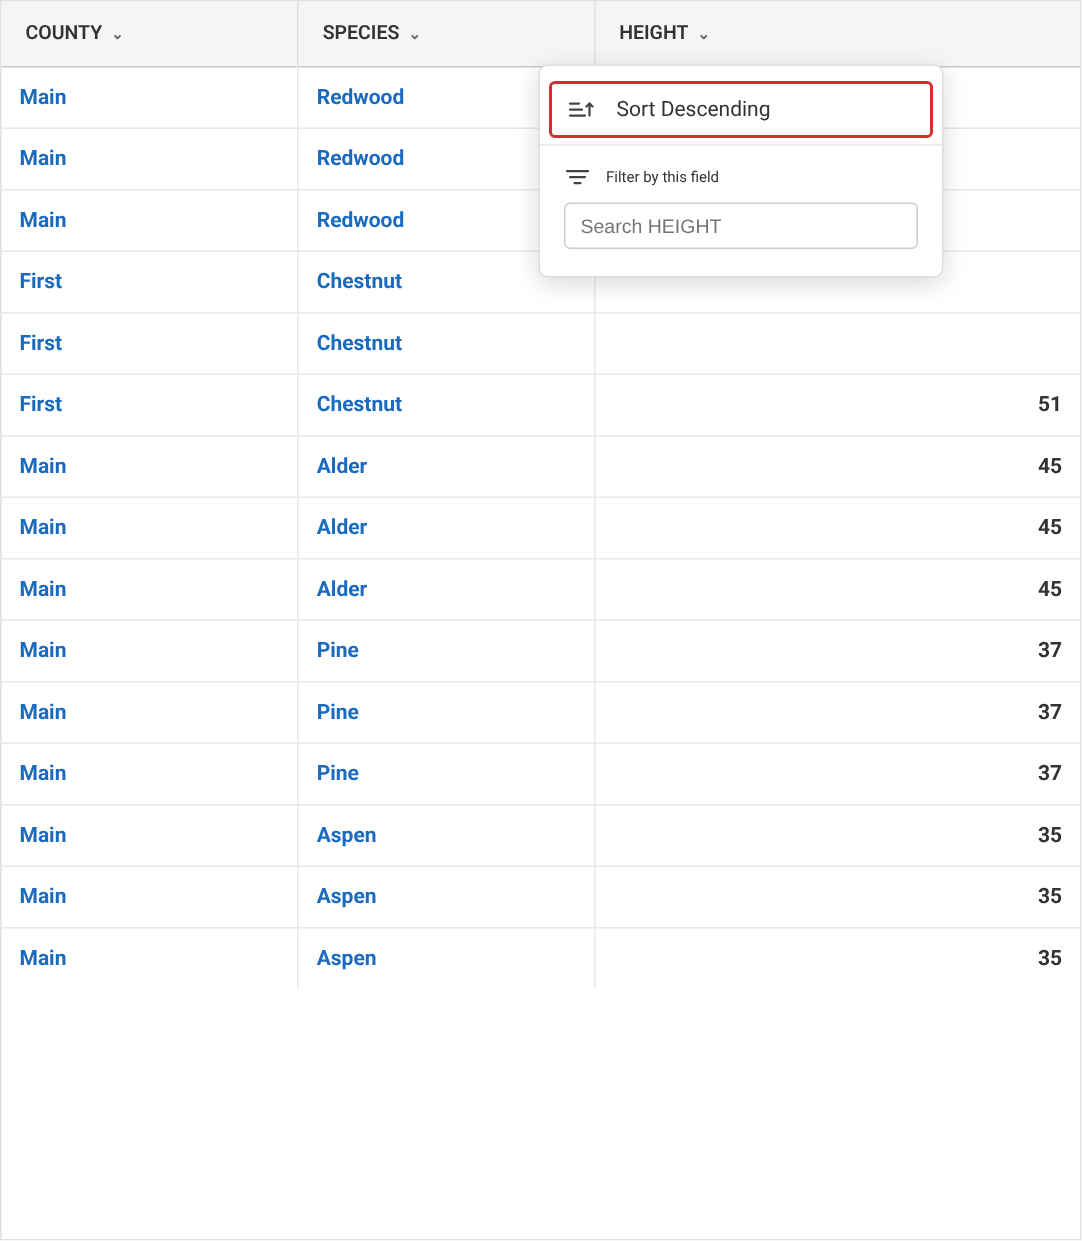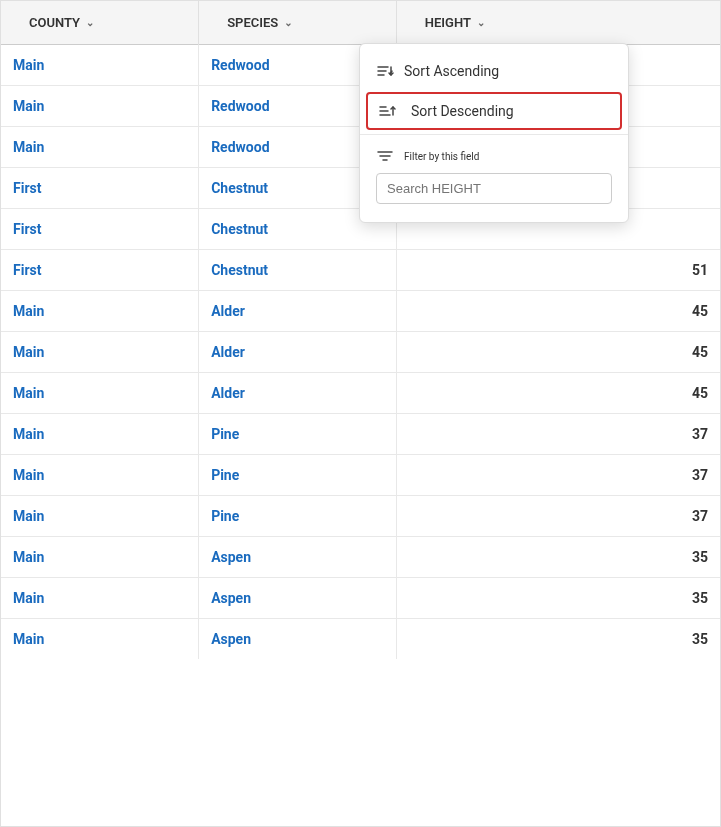--- a/index.html
+++ b/index.html
@@ -19,21 +19,21 @@
     table {
       width: 100%;
       border-collapse: collapse;
       table-layout: fixed;
     }
     thead tr {
       background: #f5f5f5;
       border-bottom: 1px solid #ccc;
     }
     th {
-      padding: 14px 28px;
+      padding: 14px 16px;
       text-align: left;
       font-weight: 600;
       font-size: 13px;
       color: #333;
       border-right: 1px solid #e0e0e0;
       white-space: nowrap;
       user-select: none;
     }
     th:last-child { border-right: none; }
     th .th-inner {
@@ -242,33 +242,20 @@
         <tr>
           <td class="col-county text-blue">Main</td>
           <td class="col-species text-blue">Aspen</td>
           <td class="col-height text-right">35</td>
         </tr>
       </tbody>
   </table>
 
 
   <div class="dropdown-menu">
-    <div class="dropdown-item">
-      <span class="icon-sort-asc">
-        <svg width="18" height="18" viewBox="0 0 18 18" fill="none">
-          <line x1="2" y1="5" x2="12" y2="5" stroke="#444" stroke-width="1.5" stroke-linecap="round"></line>
-          <line x1="2" y1="9" x2="10" y2="9" stroke="#444" stroke-width="1.5" stroke-linecap="round"></line>
-          <line x1="2" y1="13" x2="8" y2="13" stroke="#444" stroke-width="1.5" stroke-linecap="round"></line>
-          <polyline points="14,12 16,9 16,9" stroke="#444" stroke-width="1.5" fill="none" stroke-linecap="round"></polyline>
-          <line x1="15" y1="5" x2="15" y2="13" stroke="#444" stroke-width="1.5" stroke-linecap="round"></line>
-          <polyline points="13,11 15,13 17,11" stroke="#444" stroke-width="1.5" fill="none" stroke-linejoin="round" stroke-linecap="round"></polyline>
-        </svg>
-      </span>
-      <span>Sort Ascending</span>
-    </div>
 
     <div class="dropdown-item active">
       <span class="icon-sort-desc">
         <svg width="18" height="18" viewBox="0 0 18 18" fill="none">
           <line x1="2" y1="5" x2="8" y2="5" stroke="#444" stroke-width="1.5" stroke-linecap="round"></line>
           <line x1="2" y1="9" x2="10" y2="9" stroke="#444" stroke-width="1.5" stroke-linecap="round"></line>
           <line x1="2" y1="13" x2="12" y2="13" stroke="#444" stroke-width="1.5" stroke-linecap="round"></line>
           <line x1="15" y1="5" x2="15" y2="13" stroke="#444" stroke-width="1.5" stroke-linecap="round"></line>
           <polyline points="13,7 15,5 17,7" stroke="#444" stroke-width="1.5" fill="none" stroke-linejoin="round" stroke-linecap="round"></polyline>
         </svg>

